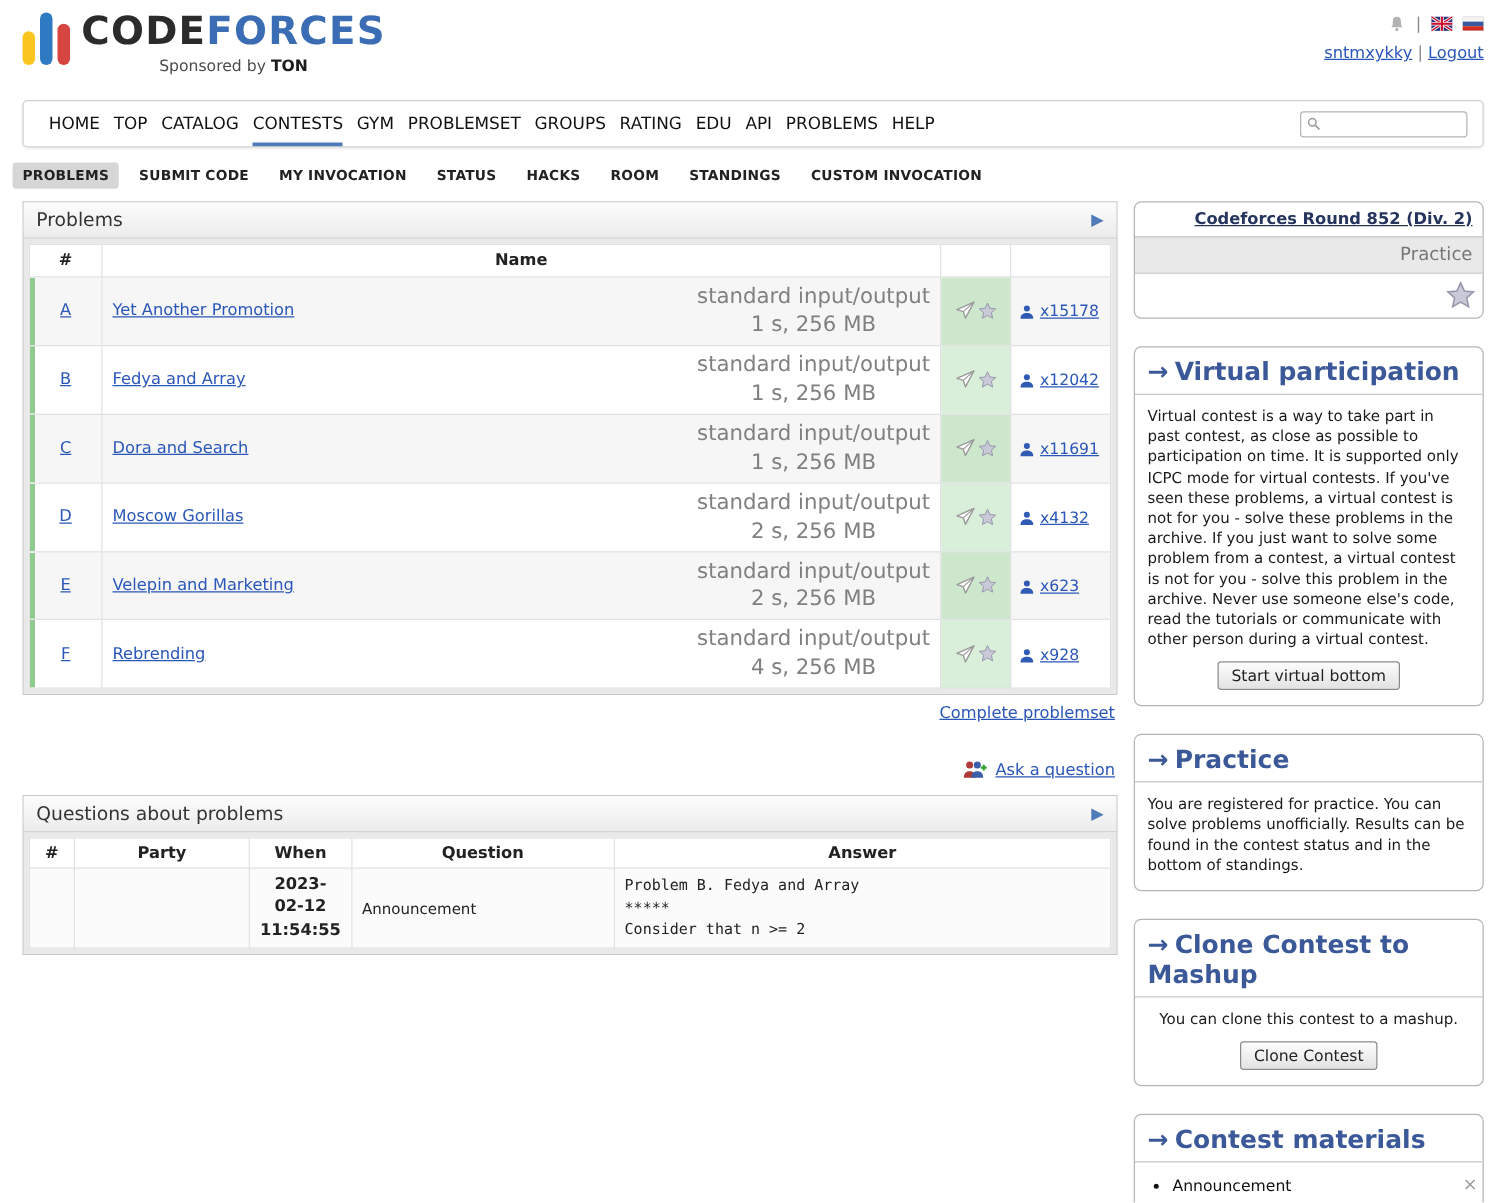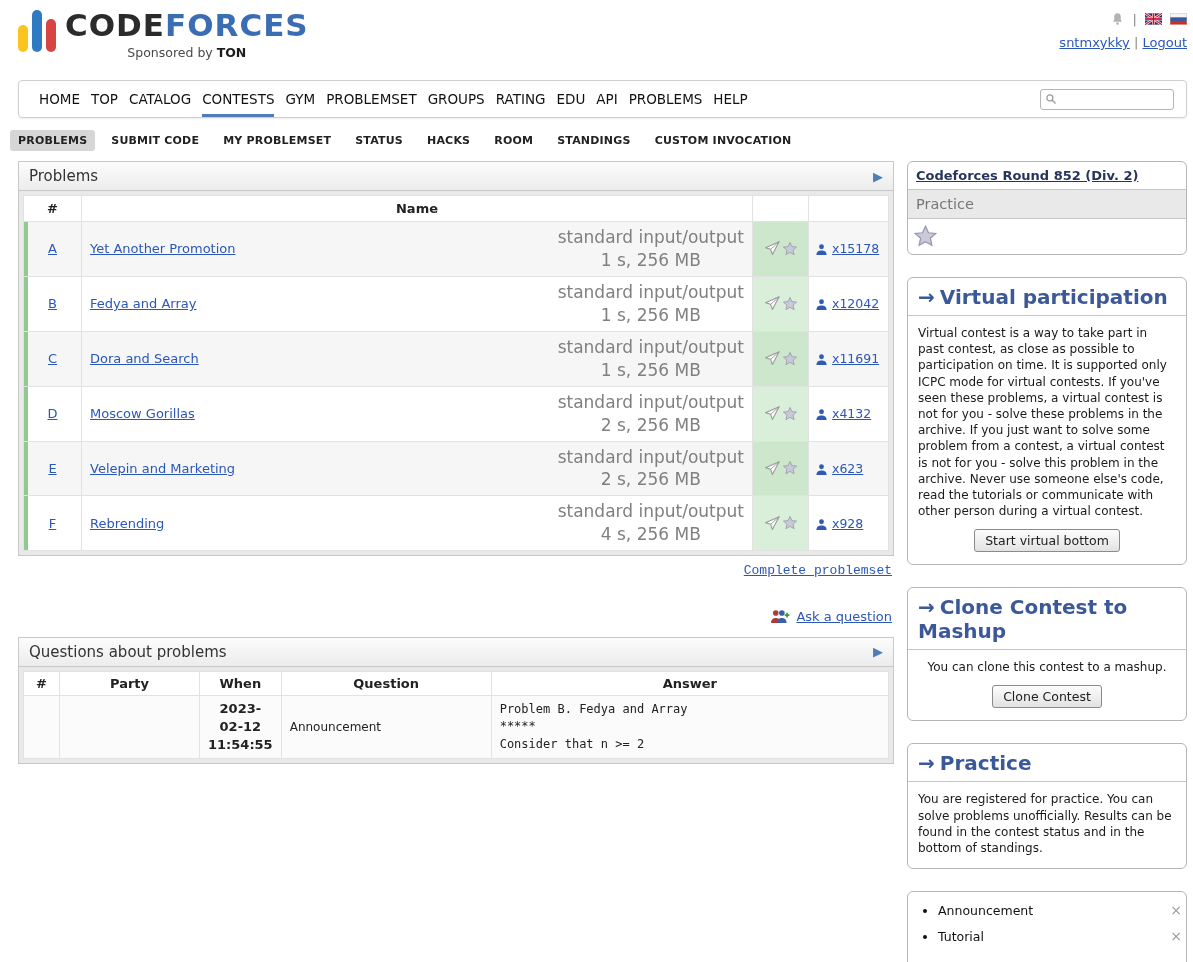--- a/index.html
+++ b/index.html
@@ -68,37 +68,37 @@
   .problems-table td{height:36px;}
   tr.odd td{background:#f6f6f6;}
   td.cell-letter{width:58px;text-align:center;box-shadow:inset 4px 0 0 var(--green_strip);}
   td.cell-name .nmwrap{display:flex;justify-content:space-between;align-items:center;gap:36px;}
   .pnotice{text-align:center;color:var(--notice);font-size:17px;line-height:1.35;}
   td.cell-actions{width:56px;text-align:center;background:var(--green_cell);padding:4px 2px;white-space:nowrap;}
   tr.odd td.cell-actions{background:var(--green_cell_alt);}
   .icon-btn{cursor:pointer;display:inline-block;line-height:0;margin:0 1px;}
   td.cell-solved{width:80px;padding:4px 6px;font-size:12.5px;white-space:nowrap;}
   td.cell-solved a{margin-left:4px;}
-  .complete-row{text-align:right;margin:7px 2px 30px 0;font-family:Liberation Mono, monospace;}
+  .complete-row{text-align:right;margin:7px 2px 30px 0;}
   .ask-row{display:flex;justify-content:flex-end;align-items:center;gap:6px;margin:0 2px 12px 0;}
 
   
   .q-table th{padding:4px;}
   .q-table col.c-num{width:36px;} .q-table col.c-party{width:140px;}
   .q-table col.c-when{width:72px;} .q-table col.c-question{width:210px;}
   tr.q-row td{background:#fbfbfb;height:50px;}
   .q-when{font-weight:bold;text-align:center;font-size:13px;line-height:1.4;}
   .q-question{font-size:12px;}
   .q-answer{font-family:"DejaVu Sans Mono","Liberation Mono",monospace;font-size:12px;
             line-height:1.45;vertical-align:middle;}
   .bottom-rule{margin-top:280px;border-top:1px solid #6e8fc0;height:0;}
 
   
   .side-box{border:1px solid #b5b5b5;border-radius:6px;margin-bottom:22px;background:#fff;overflow:hidden;}
-  .contest-row{text-align:left;padding:6px 8px;border-top:1px solid #c6c6c6;}
+  .contest-row{text-align:right;padding:6px 8px;border-top:1px solid #c6c6c6;}
   .contest-row.first{border-top:none;}
   .contest-title a{font-weight:bold;color:#25355e;}
   .contest-finished{font-weight:bold;color:var(--caption);font-size:14px;}
   .contest-practice{background:#e9e9e9;color:#777;font-size:14.5px;}
   .contest-star{padding:5px;}
   .side-caption{padding:7px 10px 6px;border-bottom:1px solid #c6c6c6;font-weight:bold;
                 font-size:20px;color:var(--caption);}
   .side-caption .arrow{margin-right:5px;}
   .side-body{padding:9px 10px 12px;font-size:12px;line-height:1.35;color:#1a1a1a;}
   .btn{display:inline-block;font-size:12.5px;padding:3px 10px;background:linear-gradient(#fdfdfd,#e2e2e2);
@@ -177,21 +177,21 @@
             <circle cx="6.5" cy="6.5" r="4" fill="none" stroke="#999" stroke-width="1.6"></circle>
             <line x1="9.6" y1="9.6" x2="14" y2="14" stroke="#999" stroke-width="1.8"></line>
           </svg></span>
       <input style="">
     </span>
   </div>
 
   <div class="subnav">
     <span class="subnav-item active">PROBLEMS</span>
     <span class="subnav-item">SUBMIT CODE</span>
-    <span class="subnav-item">MY PROBLEMSET</span>
+    <span class="subnav-item">MY INVOCATION</span>
     <span class="subnav-item">STATUS</span>
     <span class="subnav-item">HACKS</span>
     <span class="subnav-item">ROOM</span>
     <span class="subnav-item">STANDINGS</span>
     <span class="subnav-item">CUSTOM INVOCATION</span>
   </div>
 
   <div class="columns">
 
     <div class="main-col">
@@ -403,33 +403,34 @@
 
       <div class="side-box">
         <div class="side-caption"><span class="arrow">→</span><span>Virtual participation</span></div>
         <div class="side-body">
           <div>Virtual contest is a way to take part in past contest, as close as possible to participation on time. It is supported only ICPC mode for virtual contests. If you've seen these problems, a virtual contest is not for you - solve these problems in the archive. If you just want to solve some problem from a contest, a virtual contest is not for you - solve this problem in the archive. Never use someone else's code, read the tutorials or communicate with other person during a virtual contest.</div>
           <div class="btn-row"><button class="btn">Start virtual bottom</button></div>
         </div>
       </div>
 
       <div class="side-box">
+        <div class="side-caption"><span class="arrow">→</span><span>Practice</span></div>
+        <div class="side-body">You are registered for practice. You can solve problems unofficially. Results can be found in the contest status and in the bottom of standings.</div>
+      </div>
+
+      <div class="side-box">
         <div class="side-caption"><span class="arrow">→</span><span>Clone Contest to Mashup</span></div>
         <div class="side-body clone-body">
           <div>You can clone this contest to a mashup.</div>
           <div class="btn-row"><button class="btn">Clone Contest</button></div>
         </div>
       </div>
 
-      <div class="side-box">
-        <div class="side-caption"><span class="arrow">→</span><span>Practice</span></div>
-        <div class="side-body">You are registered for practice. You can solve problems unofficially. Results can be found in the contest status and in the bottom of standings.</div>
-      </div>
-
       <div class="side-box materials-box">
+        <div class="side-caption"><span class="arrow">→</span><span>Contest materials</span></div>
         <ul class="materials-list">
           <li>
             <div class="mat-inner">
               <span>Announcement</span>
               <span class="mat-close">×</span>
             </div>
           </li>
           <li>
             <div class="mat-inner">
               <span>Tutorial</span>

